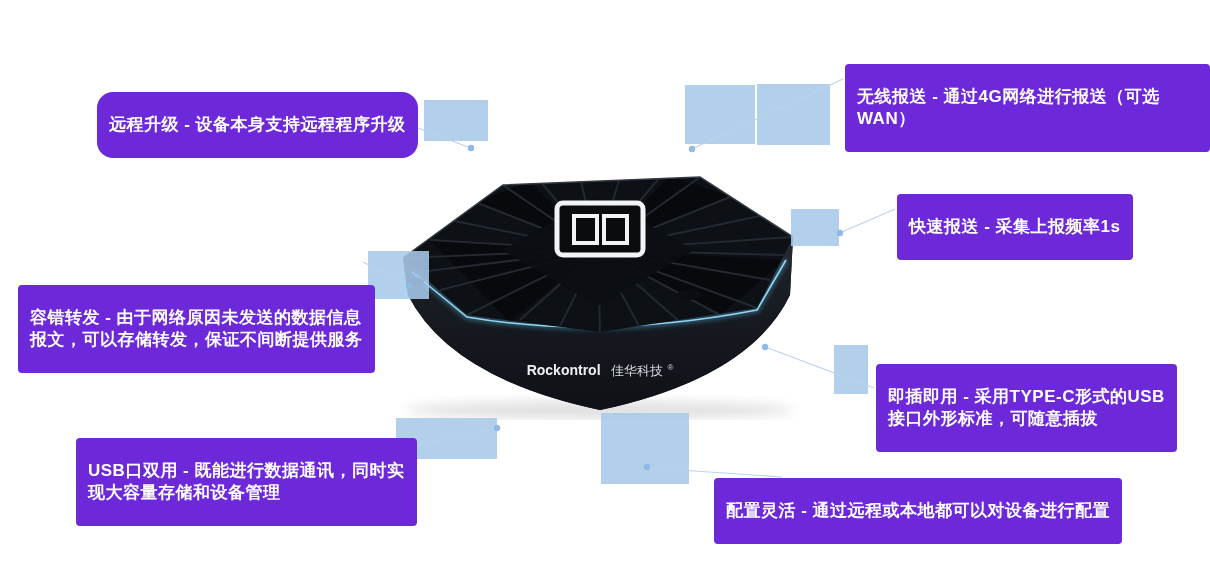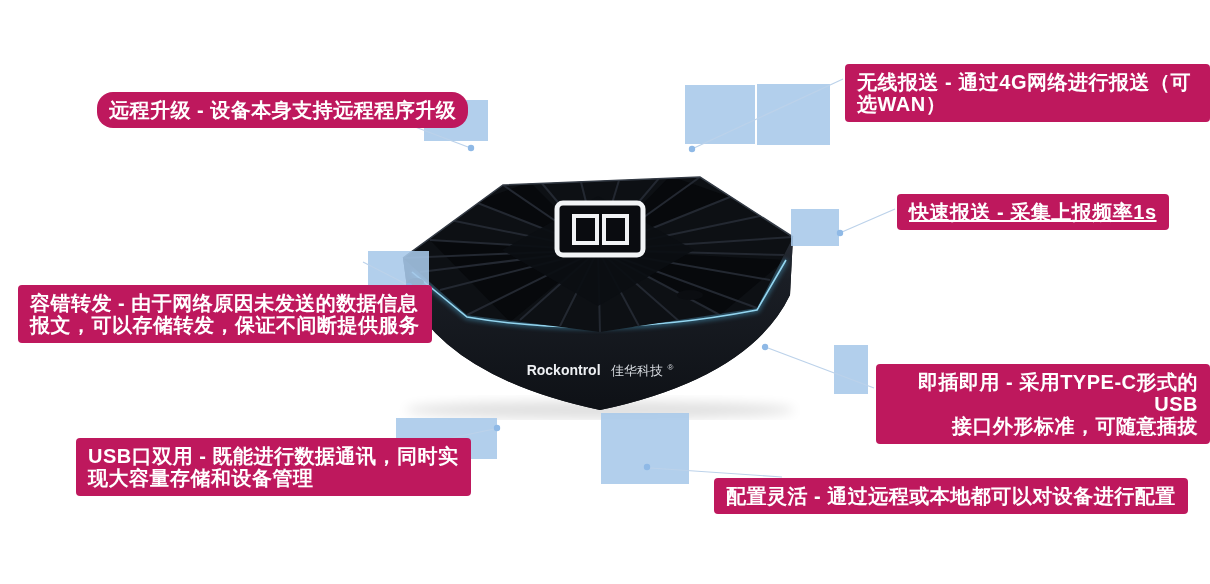--- a/index.html
+++ b/index.html
@@ -8,36 +8,36 @@
     background:#ffffff;
     font-family:"Liberation Sans", sans-serif;
     position:relative;
     overflow:hidden;
   }
   .stage { position:absolute; left:0; top:0; width:1210px; height:584px; }
 
   
   .callout {
     position:absolute;
-    background:#be185d;
+    background:#6d28d9;
     color:#ffffff;
-    font-size:20px;
+    font-size:17px;
     font-weight:bold;
     line-height:22px;
-    padding:7px 12px;
+    padding:22px 12px;
     border-radius:4px;
     white-space:pre-line;
     letter-spacing:0.5px;
     z-index:40;
   }
   .c1 { left:97px;  top:92px;border-radius:16px;  }
   .c2 { left:845px; top:64px;  }
-  .c3 { left:897px; top:194px;text-decoration:underline; }
+  .c3 { left:897px; top:194px; }
   .c4 { left:18px;  top:237px;margin-top:48px; }
-  .c5 { left:876px; top:364px;text-align:right; }
+  .c5 { left:876px; top:364px; }
   .c6 { left:76px;  top:438px; }
   .c7 { left:714px; top:478px; }
 
   
   .highlight {
     position:absolute;
     background:rgba(167,200,233,0.88);
     z-index:20;
   }
   .hA  { left:424px; top:100px; width:64px;  height:41px; }

